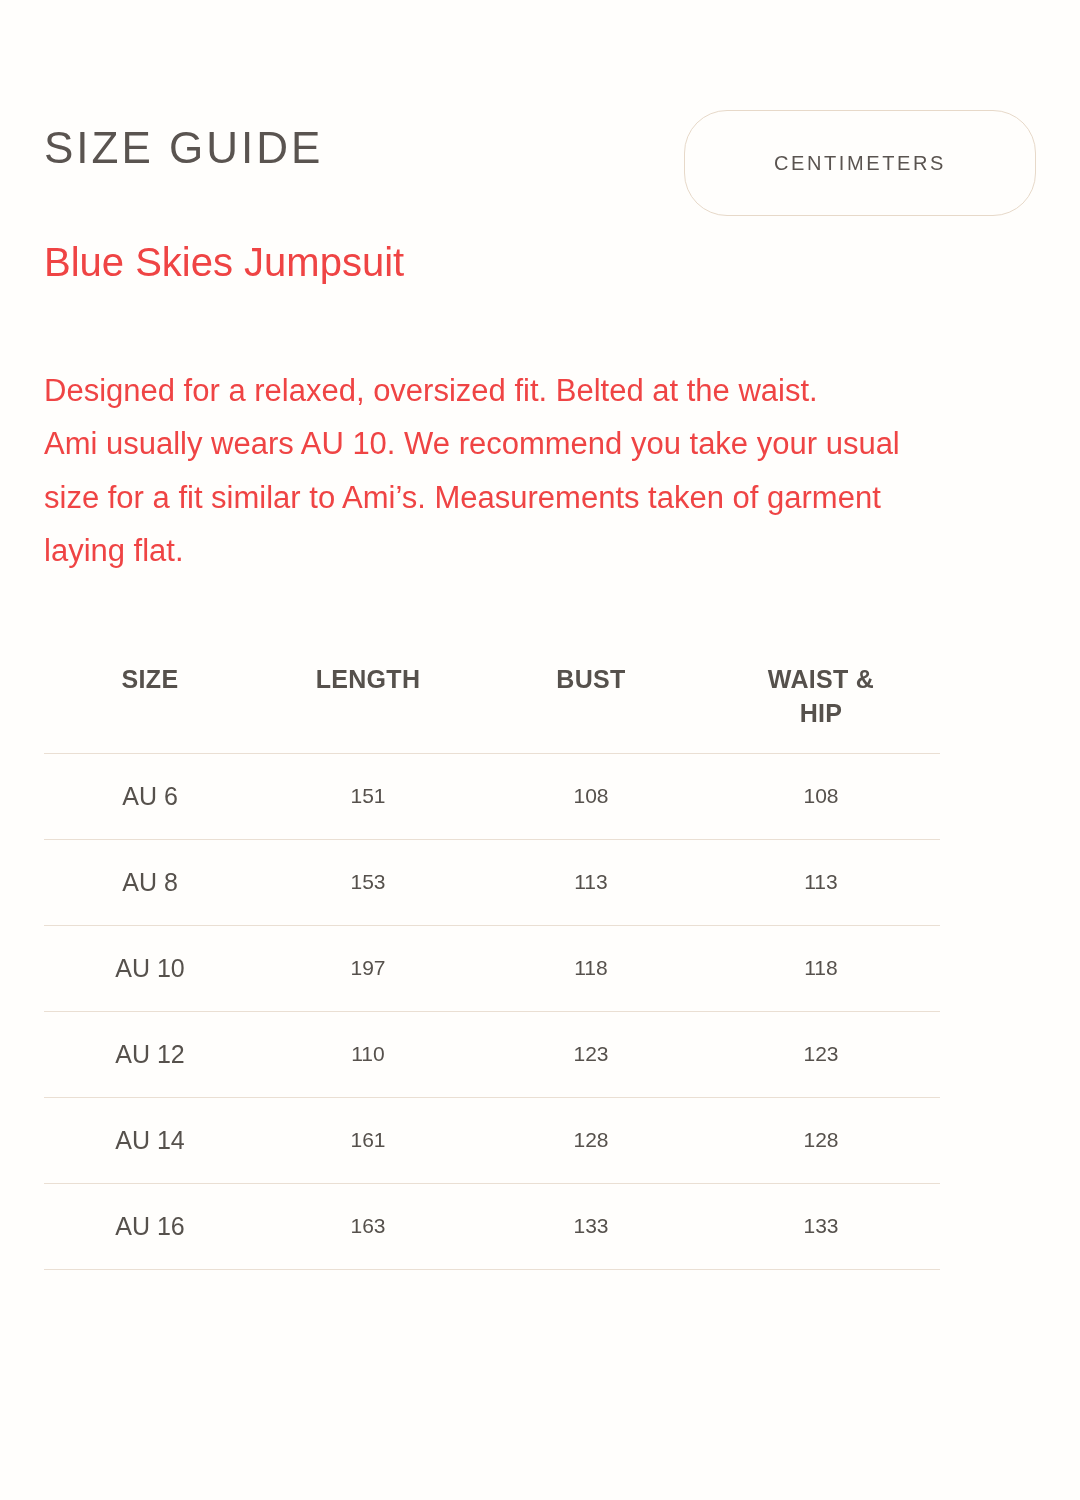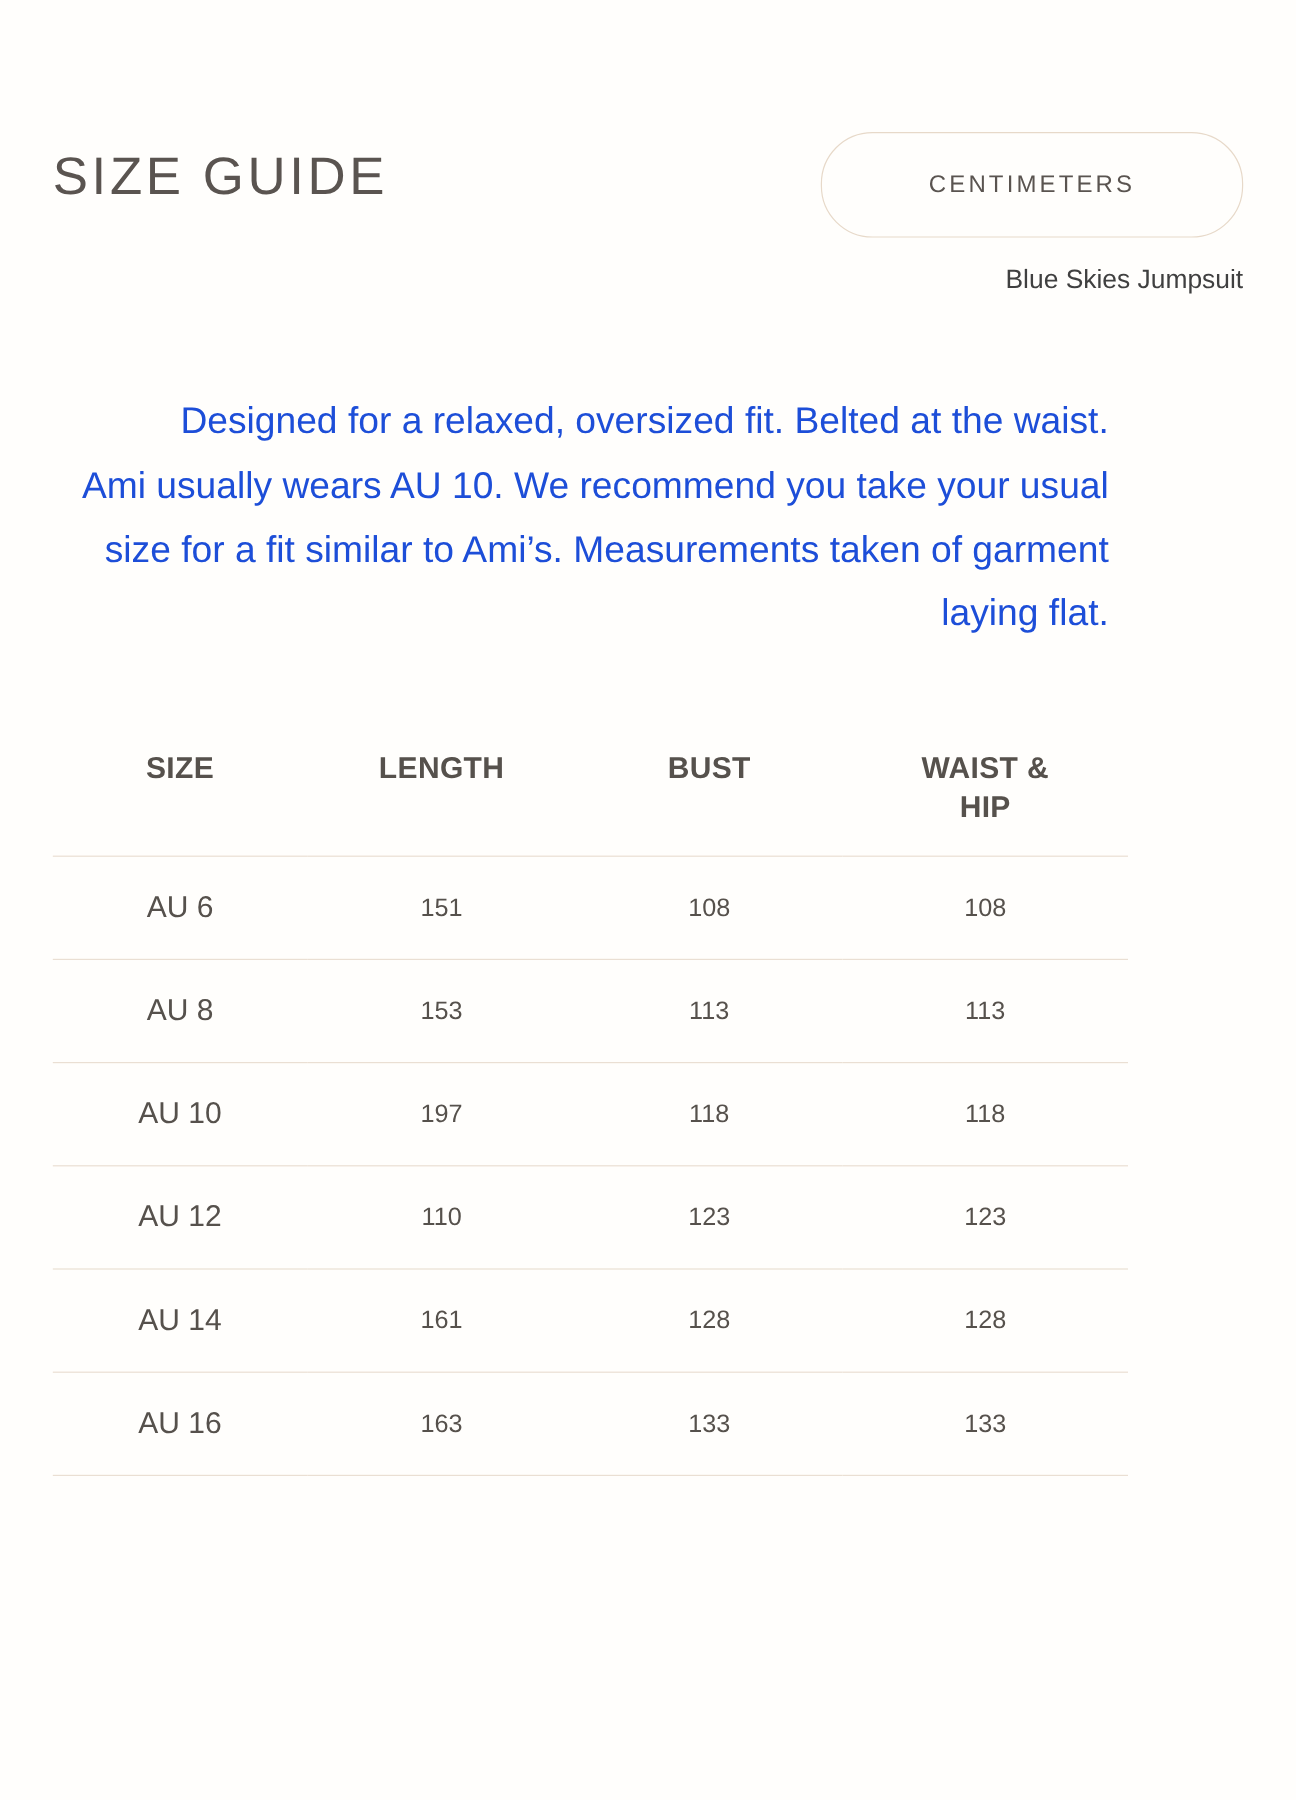--- a/index.html
+++ b/index.html
@@ -31,51 +31,49 @@
     font-size: 44px;
     letter-spacing: 3px;
     font-weight: 400;
     color: #5a5450;
     line-height: 1.1;
     margin: 0;
     padding-top: 14px;
   }
   .unit-toggle {
     width: 352px;
-    height: 88px;
+    height: 106px;
     border: 1px solid #e7d9c9;
     border-radius: 43px;
     display: flex;
     align-items: center;
     justify-content: center;
     background: #fffefc;
     box-sizing: border-box;
     cursor: pointer;
   }
   .unit-toggle span {
     font-size: 20px;
     letter-spacing: 2.6px;
     color: #5a5450;
     font-weight: 400;
   }
   .subtitle {
-    font-size: 22px;
+    font-size: 40px;
     font-weight: 400;
-    color: #404040;
+    color: #ef4444;
     margin: 22px 0 0 0;
     line-height: 1.2;
-    text-align: right;
   }
   .description {
     margin-top: 78px;
     font-size: 31px;
     line-height: 1.72;
-    color: #1d4ed8;
+    color: #ef4444;
     max-width: 880px;
-    text-align: right;
   }
   .description p {
     margin: 0;
   }
   .table-wrap {
     margin-top: 86px;
   }
   table.size-table {
     width: 896px;
     border-collapse: collapse;

